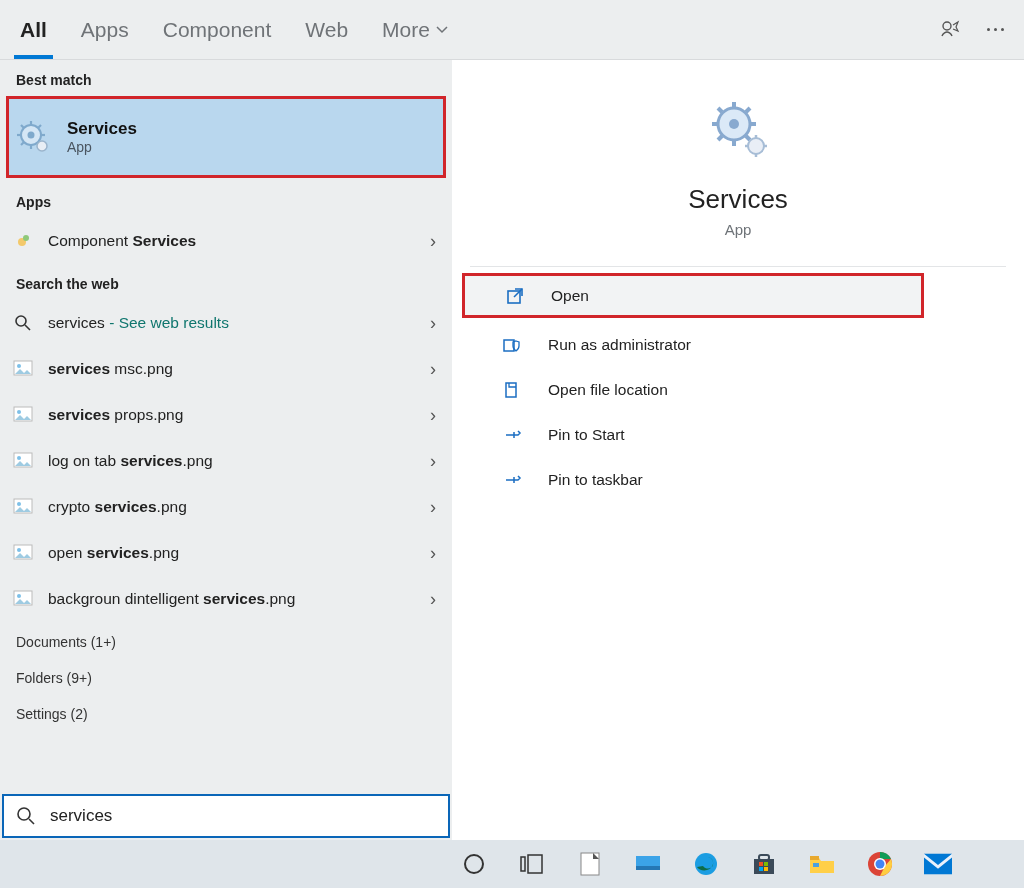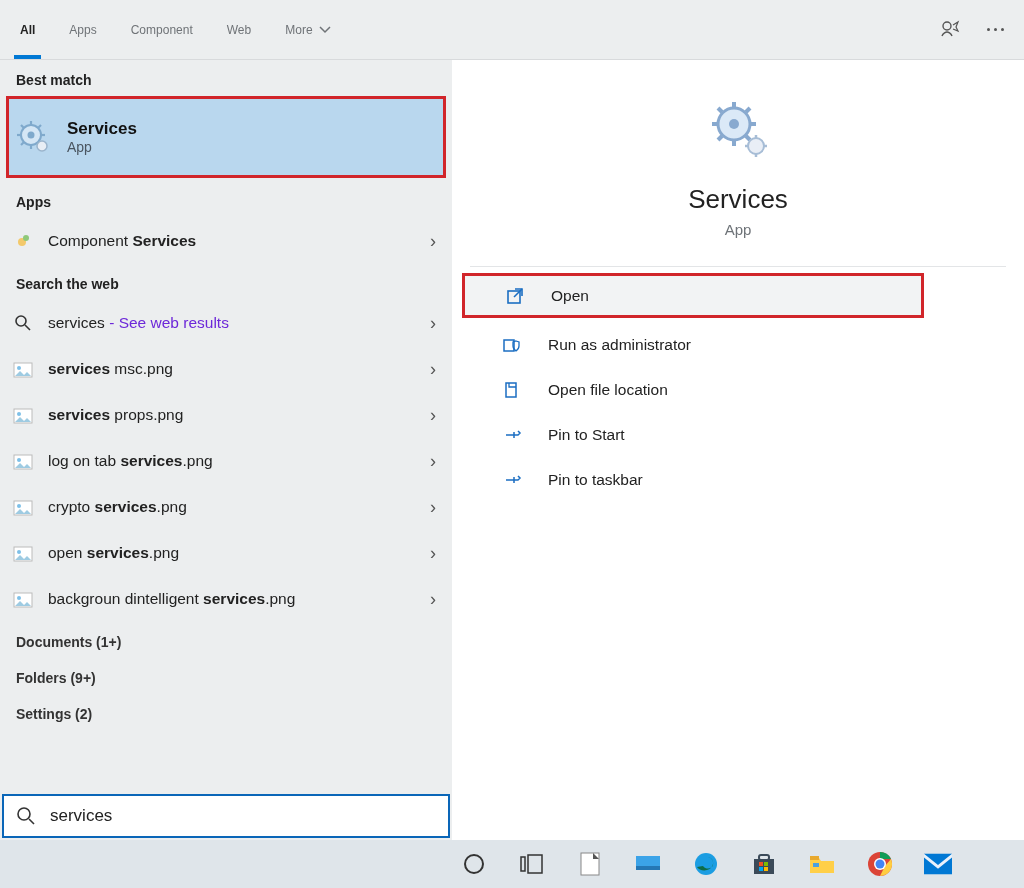--- a/index.html
+++ b/index.html
@@ -10,48 +10,48 @@
     height: 60px;
     display: flex;
     align-items: center;
     padding: 0 20px;
     background: #eceeef;
     border-bottom: 1px solid #d8dadc;
     justify-content: space-between;
   }
   .tabs { display: flex; align-items: center; gap: 34px; height: 100%; }
   .tab {
-    font-size: 12px; color: #6f7377; cursor: pointer; position: relative;
+    font-size: 21px; color: #6f7377; cursor: pointer; position: relative;
     display: flex; align-items: center; gap: 6px; height: 100%;
   }
   .tab.active { color: #222; font-weight: 600; }
   .tab.active::after {
     content: ""; position: absolute; bottom: 0; left: -6px; right: -6px;
     height: 4px; background: #0078d4;
   }
   .top-actions { display: flex; align-items: center; gap: 26px; }
   .top-icon { color: #555; }
   .dots { display: flex; gap: 4px; }
   .dots span { width: 3px; height: 3px; border-radius: 50%; background: #555; }
 
   
   .main { display: flex; height: 780px; }
   .left { width: 452px; background: #eceeef; overflow: hidden; display:flex; flex-direction:column; }
   .right { flex: 1; background: #fff; position: relative; }
 
   .section-label {
     font-size: 14px; font-weight: 600; color: #222; padding: 12px 16px 8px;
   }
-  .section-label.thin { font-weight: 700; color: #333; }
+  .section-label.thin { font-weight: 400; color: #333; }
 
   .result {
     display: flex; align-items: center; height: 46px; padding: 0 6px 0 12px;
     justify-content: space-between; cursor: pointer;
   }
-  .result .r-left { display: flex; align-items: flex-end; gap: 14px; }
+  .result .r-left { display: flex; align-items: flex-start; gap: 14px; }
   .result .r-icon { width: 22px; display:flex; justify-content:center; color:#555; }
   .result .r-text { font-size: 15.5px; color: #222; }
   .result .chev { color: #555; font-size: 18px; padding-right: 10px; }
 
   
   .bestmatch-card {
     margin: 0 6px 4px 6px;
     height: 82px;
     background: #b9d7ee;
     border: 3px solid #d1252a;
@@ -179,21 +179,21 @@
 
     <div class="section-label">Search the web</div>
     <div class="result">
       <div class="r-left">
         <span class="r-icon">
           <svg width="18" height="18" viewBox="0 0 18 18">
               <circle cx="7" cy="7" r="5" stroke="#333" stroke-width="1.6" fill="none"></circle>
               <line x1="11" y1="11" x2="16" y2="16" stroke="#333" stroke-width="1.6"></line>
             </svg>
         </span>
-        <span class="r-text"><span>services</span><span style="color:#6d28d9"> - See web results</span></span>
+        <span class="r-text"><span>services</span><span style="color:#0f766e"> - See web results</span></span>
       </div>
       <span class="chev">›</span>
     </div>
 
     <div id="photos-container">
         <div class="result">
           <div class="r-left">
             <span class="r-icon">
               <svg width="20" height="16" viewBox="0 0 20 16">
                 <rect x="1" y="1" width="18" height="14" fill="#fff" stroke="#bbb"></rect>

